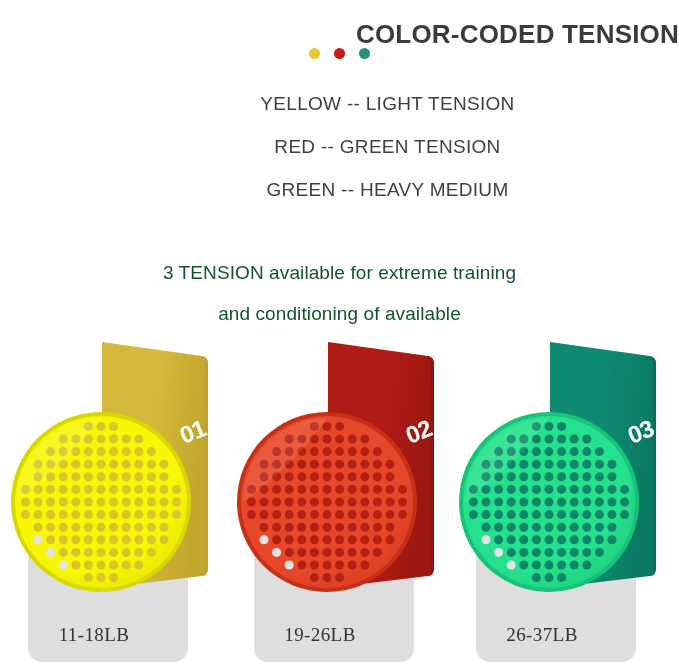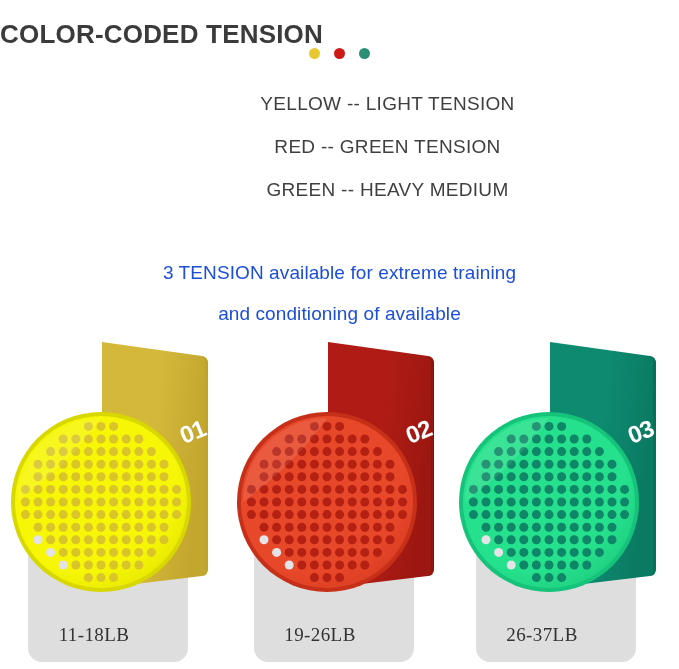--- a/index.html
+++ b/index.html
@@ -15,21 +15,21 @@
     font-family: "Liberation Sans", sans-serif;
     -webkit-font-smoothing: antialiased;
   }
 
   
   #page-title {
     position: absolute;
     top: 2px;
     left: 0;
     width: 679px;
-    text-align: left;
+    text-align: right;
     font-family: "Liberation Sans", sans-serif;
     font-size: 26px;
     font-weight: bold;
     letter-spacing: 0.2px;
     color: #3b3b3b;
   }
 
   #legend-dots {
     position: absolute;
     top: 48px;
@@ -70,21 +70,21 @@
     position: absolute;
     top: 252px;
     left: 0;
     width: 679px;
   }
   .desc-line {
     text-align: center;
     font-family: "Liberation Sans", sans-serif;
     font-size: 19px;
     font-weight: 400;
-    color: #1d4ed8;
+    color: #14532d;
     line-height: 41px;
     letter-spacing: 0.1px;
   }
 
   
   #products {
     position: absolute;
     top: 336px;
     left: 0;
     width: 679px;

